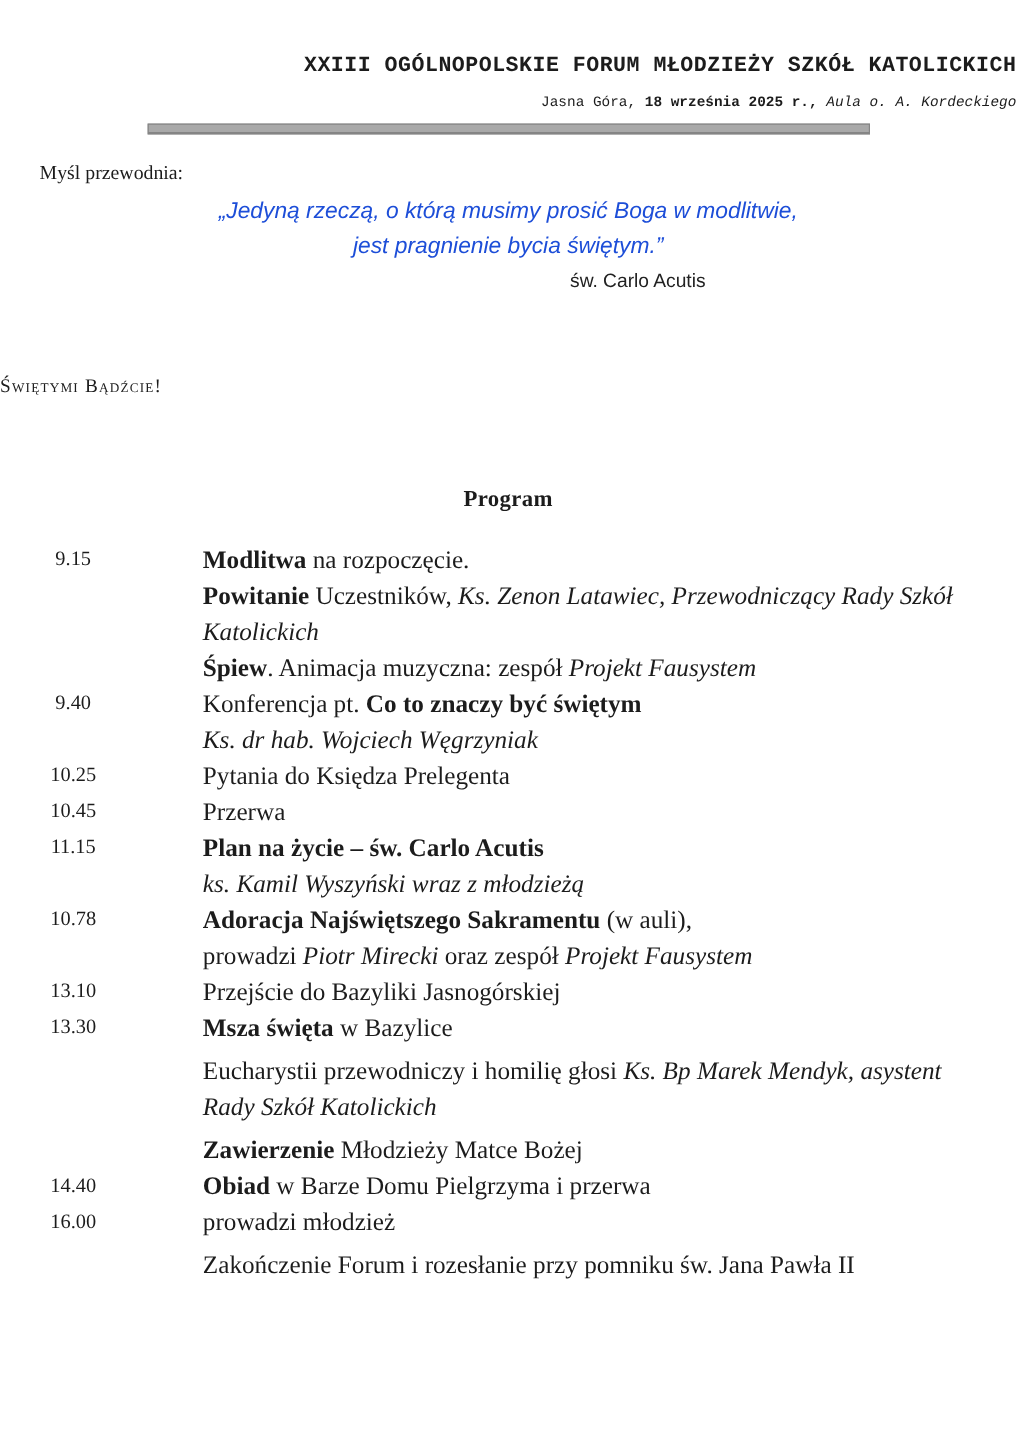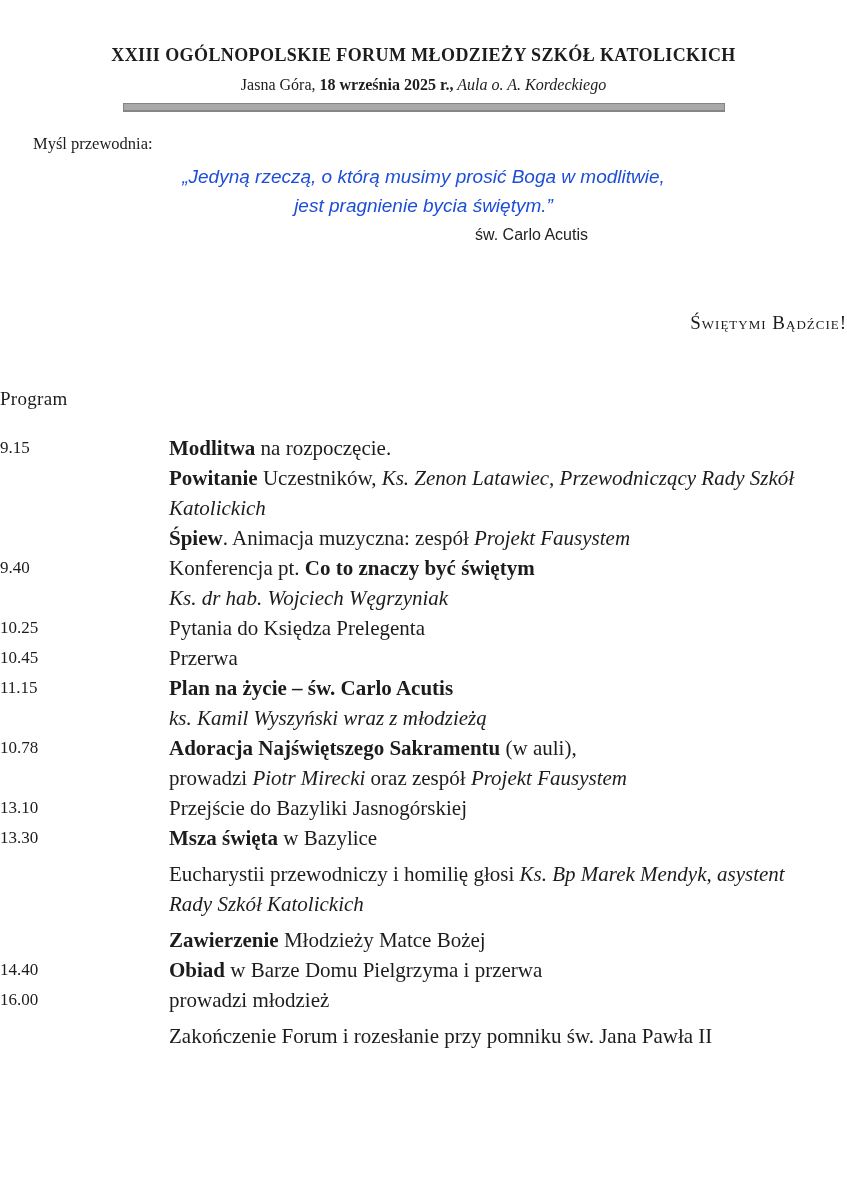--- a/index.html
+++ b/index.html
@@ -9,30 +9,30 @@
     height: 1200px;
     margin: 0 auto;
     background: #ffffff;
     color: #1c1c1c;
     font-family: "Liberation Serif", serif;
     overflow: hidden;
     box-sizing: border-box;
     padding-top: 42px;
   }
   
-  .doc-header { text-align: center; }
+  .doc-header { text-align: right; font-family: Liberation Mono, monospace; }
   .doc-title {
     font-size: 18px;
     font-weight: bold;
     letter-spacing: 0.4px;
     line-height: 26px;
   }
   .doc-subtitle {
     margin-top: 6px;
-    font-size: 16px;
+    font-size: 12px;
     line-height: 22px;
   }
   .doc-subtitle .bold { font-weight: bold; }
   .doc-subtitle .italic { font-style: italic; }
   .header-rule {
     width: 600px;
     height: 6px;
     margin: 7px auto 0 auto;
     background: #a9a9a9;
     border: 1px solid #858585;
@@ -60,42 +60,42 @@
     text-align: center;
     transform: translateX(108px);
     font-family: "Liberation Sans", sans-serif;
     font-size: 16px;
     line-height: 20px;
     color: #222222;
   }
   
   .main-heading {
     margin-top: 64px;
-    text-align: right;
+    text-align: left;
     font-variant: small-caps;
-    font-size: 19px;
+    font-size: 16px;
     letter-spacing: 1px;
     line-height: 28px;
   }
   .program-title {
-    margin-top: 50px;
-    text-align: left;
+    margin-top: 68px;
+    text-align: center;
     font-size: 19px;
-    font-weight: normal;
+    font-weight: bold;
     line-height: 24px;
     letter-spacing: 0.3px;
   }
   
   .schedule { margin-top: 22px; }
   .schedule-row { display: flex; align-items: flex-start; }
   .schedule-row + .schedule-row { }
   .time-cell {
     width: 122px;
     flex: 0 0 122px;
-    text-align: left;
+    text-align: center;
     font-size: 17px;
     line-height: 30px;
   }
   .content-cell {
     margin-left: 47px;
     width: 640px;
     font-size: 21px;
     line-height: 30px;
   }
   .schedule-line { }

